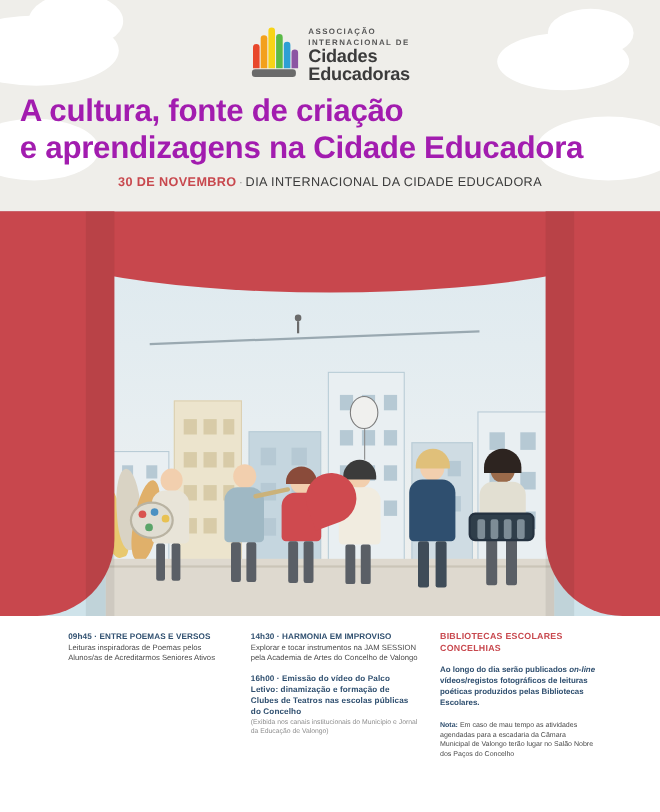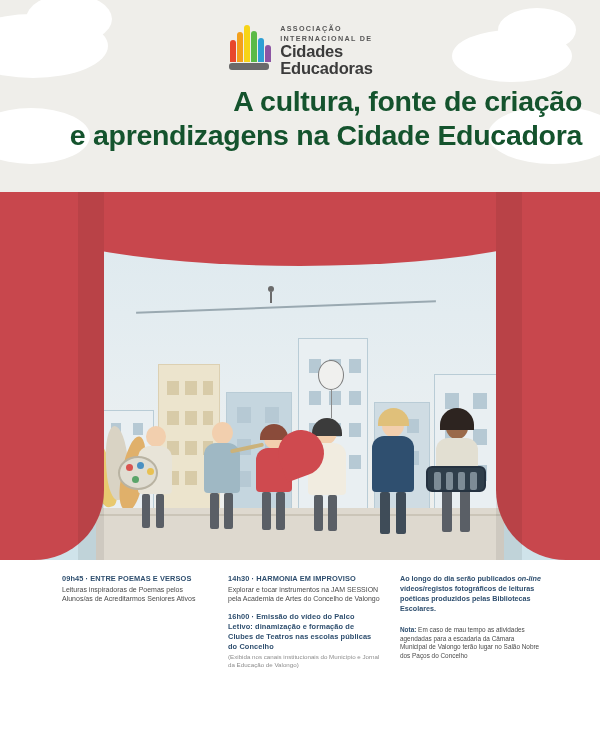--- a/index.html
+++ b/index.html
@@ -79,22 +79,22 @@
     font-weight: bold;
     color: #3b3b3b;
     line-height: 17px;
     letter-spacing: -0.2px;
   }
 
   
   .headline {
     position: absolute;
     left: 0; right: 0; top: 84px;
-    text-align: right;
-    color: #14532d;
+    text-align: left;
+    color: #a21caf;
     font-size: 28.5px;
     font-weight: bold;
     line-height: 34px;
     letter-spacing: -0.3px;
     padding: 0 18px;
   }
   .subline {
     position: absolute;
     left: 0; right: 0; top: 160px;
     text-align: center;
@@ -370,20 +370,23 @@
       <div class="l2">Cidades</div>
       <div class="l2">Educadoras</div>
     </div>
   </div>
 
   <div class="headline">
     <div>A cultura, fonte de criação</div>
     <div>e aprendizagens na Cidade Educadora</div>
   </div>
 
+  <div class="subline">
+    <b>30 DE NOVEMBRO</b><span class="sep">·</span><span>DIA INTERNACIONAL DA CIDADE EDUCADORA</span>
+  </div>
 
   <div class="stage">
 
     <div class="scene">
       <div class="scene-sky"></div>
 
       <div class="bld w" style="left:6px;  bottom:46px; width:52px; height:104px;">
         <div class="bld-win" style="left:8px; top:12px; width:10px; height:12px;"></div>
         <div class="bld-win" style="left:30px; top:12px; width:10px; height:12px;"></div>
         <div class="bld-win" style="left:8px; top:36px; width:10px; height:12px;"></div>
@@ -545,18 +548,19 @@
         <div class="d">Explorar e tocar instrumentos na JAM SESSION pela Academia de Artes do Concelho de Valongo</div>
       </div>
 
       <div class="item">
         <div class="t"><span class="time">16h00</span> · <span>Emissão do vídeo do Palco Letivo: dinamização e formação de Clubes de Teatros nas escolas públicas do Concelho</span></div>
         <div class="s">(Exibida nos canais institucionais do Município e Jornal da Educação de Valongo)</div>
       </div>
     </div>
 
     <div class="col col-right">
+      <div class="col-title">BIBLIOTECAS ESCOLARES CONCELHIAS</div>
       <div class="rtext"><span>Ao longo do dia serão publicados </span><i>on-line</i><span> vídeos/registos fotográficos de leituras poéticas produzidos pelas Bibliotecas Escolares.</span></div>
       <div class="note"><b>Nota:</b><span> Em caso de mau tempo as atividades agendadas para a escadaria da Câmara Municipal de Valongo terão lugar no Salão Nobre dos Paços do Concelho</span></div>
     </div>
 
   </div>
 </div>
 
 </body></html>

